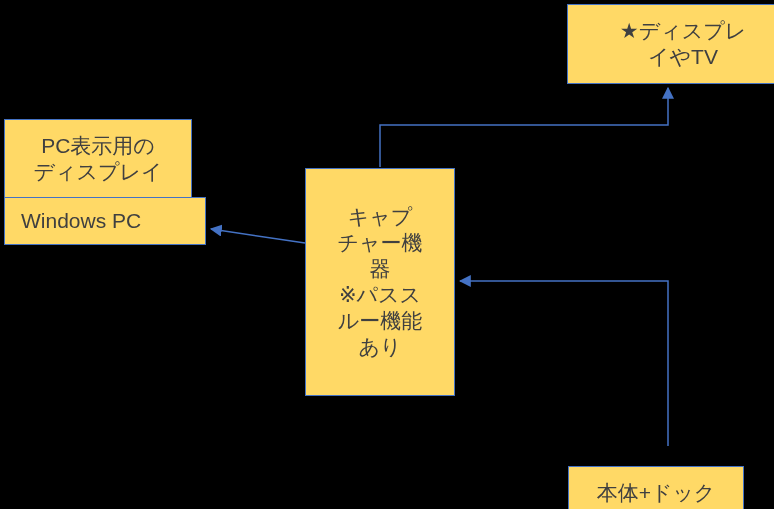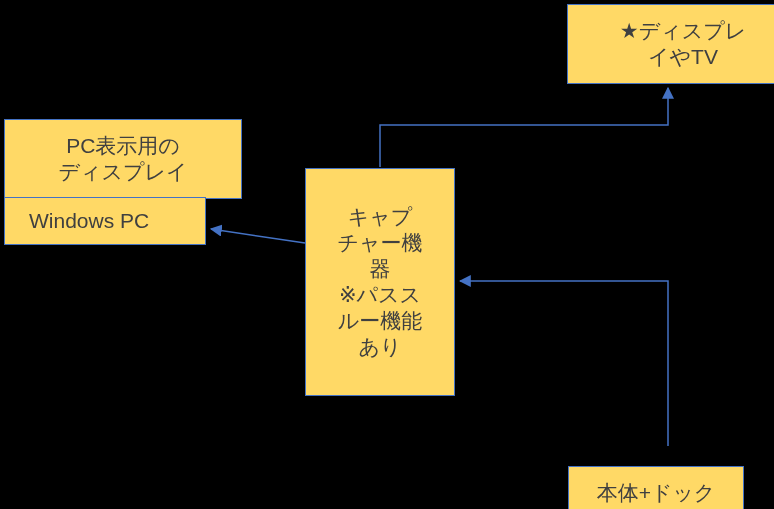--- a/index.html
+++ b/index.html
@@ -25,23 +25,23 @@
     color: var(--text-color, #404040);
     font-size: 21px;
     line-height: 26px;
     display: flex;
     align-items: center;
     justify-content: center;
     text-align: center;
     white-space: pre-line;
   }
   #node-display-tv   { left: 567px; top: 4px;   width: 232px; height: 80px; }
-  #node-pc-display   { left: 4px;   top: 119px; width: 238px; height: 80px; }
+  #node-pc-display   { left: 4px;   top: 119px; width: 188px; height: 80px; }
   #node-windows-pc   { left: 4px;   top: 197px; width: 202px; height: 48px;
-                       justify-content: flex-start; padding-left: 24px; text-align: left; }
+                       justify-content: flex-start; padding-left: 16px; text-align: left; }
   #node-capture      { left: 305px; top: 168px; width: 150px; height: 228px; }
   #node-dock         { left: 568px; top: 466px; width: 176px; height: 53px; text-align: right; }
   #arrow-layer {
     position: absolute; left: 0; top: 0;
     width: 774px; height: 509px;
     pointer-events: none;
   }
   .arrow {
     stroke: var(--arrow-color, #4472C4);
     stroke-width: 1.5;

